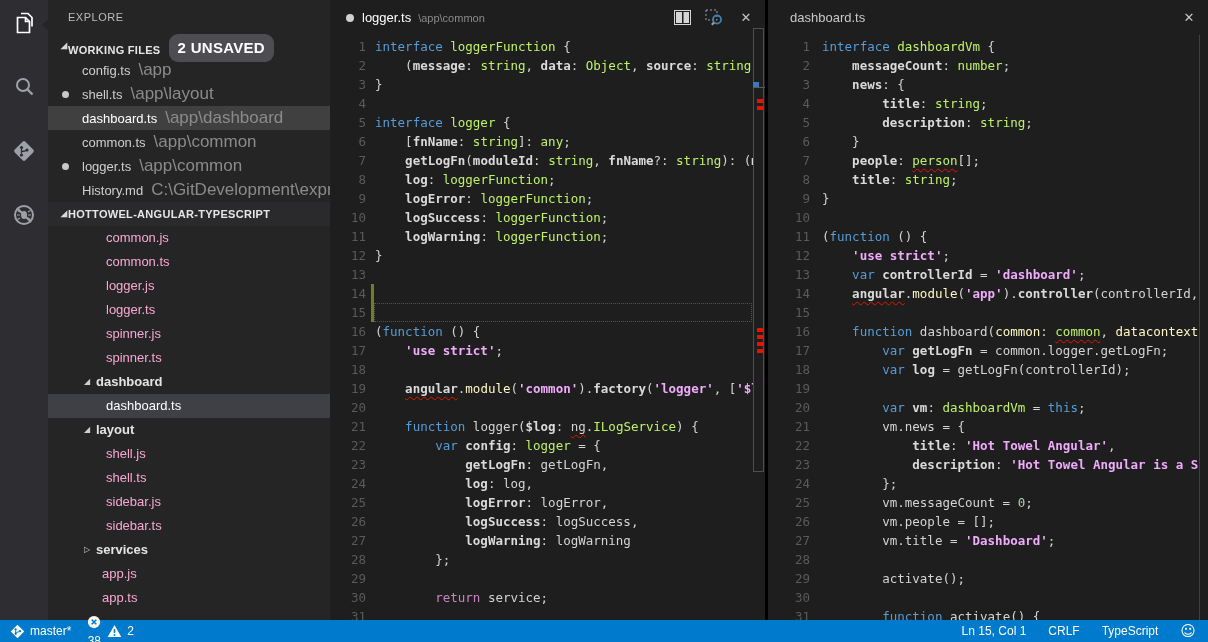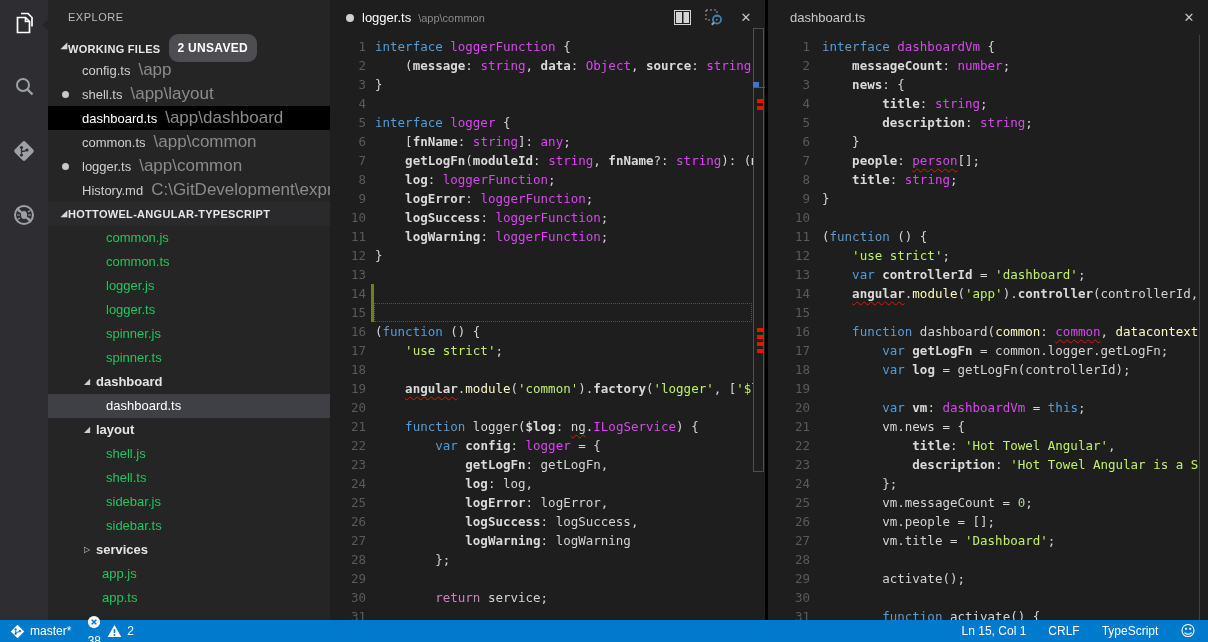--- a/index.html
+++ b/index.html
@@ -13,30 +13,30 @@
   .sidebar-notch { position:absolute; left:42px; top:19px; width:0; height:0;
                    border-top:6px solid transparent; border-bottom:6px solid transparent; border-right:7px solid #252526; }
 
   
   .sidebar { position:absolute; left:48px; top:0; width:282px; height:620px; background:#252526; overflow:hidden; }
   .sb-title { height:34px; line-height:34px; padding-left:20px; font-size:11px; letter-spacing:.5px; color:#bbbbbb; }
   .sec-header { position:relative; height:24px; line-height:24px; font-size:11px; font-weight:bold; color:#e6e6e6; }
   .sec-header .twisty { position:absolute; left:8px; top:0; width:16px; text-align:center; font-size:8px; color:#d8d8d8; }
   .sec-label { padding-left:20px; letter-spacing:.3px;text-align:center; }
   .badge { display:inline-block; margin-left:8px; padding:2px 9px; background:#4d4d52; color:#ffffff;
-           border-radius:9px; font-size:12px; font-weight:bold; letter-spacing:.3px; vertical-align:1px; }
+           border-radius:9px; font-size:15px; font-weight:bold; letter-spacing:.3px; vertical-align:1px; }
   .proj-header { background:#2a2a2d; }
 
   .wf-row { position:relative; height:24px; line-height:24px; padding-left:34px; font-size:13px; color:#cfcfcf;
             white-space:nowrap; cursor:pointer; }
-  .wf-row.selected { background:#000000; color:#ffffff; }
+  .wf-row.selected { background:#404040; color:#ffffff; }
   .dirty-dot { position:absolute; left:14px; top:9px; width:7px; height:7px; border-radius:50%; background:#c8c8c8; }
   .wf-path { margin-left:8px; font-size:17px; color:#8b8b8b; }
 
-  .tree-row { position:relative; height:24px; line-height:24px; font-size:13px; color:#22c55e; white-space:nowrap; cursor:pointer; }
+  .tree-row { position:relative; height:24px; line-height:24px; font-size:13px; color:#f9a8d4; white-space:nowrap; cursor:pointer; }
   .tree-row.selected { background:#3f3f46; color:#ffffff; }
   .tree-row.folder { font-weight:bold; color:#e4e4e4; }
   .tree-row .twisty { position:absolute; top:0; width:12px; font-size:8px; color:#cfcfcf; font-weight:normal; }
   .tree-row.folder .lbl { padding-left:48px; }
   .tree-row.folder .twisty { left:36px; }
   .tree-row.file.i1 .lbl { padding-left:54px; }
   .tree-row.file.i2 .lbl { padding-left:58px; }
 
   
   .editor { position:absolute; top:0; height:620px; background:#1e1e1e; overflow:hidden; }
@@ -59,22 +59,22 @@
   .ed1 .code-lines { right:9px; }
   .code-line { position:relative; height:19px; line-height:19px; white-space:pre; }
   .line-num { position:absolute; left:0; top:0; text-align:right; color:#5a5a5a; }
   .ed0 .line-num { width:36px; }
   .ed1 .line-num { width:42px; }
   .ed0 .code-text { display:block; padding-left:45px; }
   .ed1 .code-text { display:block; padding-left:54px; }
 
   .tok-k { color:#569cd6; }
   .tok-c { color:#c586c0; }
-  .tok-t { color:#d946ef; }
-  .tok-s { color:#bef264; }
+  .tok-t { color:#bef264; }
+  .tok-s { color:#f0abfc;font-weight:bold; }
   .tok-n { color:#b5cea8; }
   .tok-p { color:#d4d4d4; }
   .tok-b { color:#dadada; font-weight:bold; }
   .tok-m { color:#fef9c3; }
   .tok-er { text-decoration-line:underline; text-decoration-style:wavy; text-decoration-color:#e51400;
             text-decoration-thickness:1px; text-underline-offset:3px; }
 
   
   .mod-bar { position:absolute; left:41px; top:284px; width:3px; height:38px; background:#747b2b; }
   .current-line { position:absolute; left:44px; top:303px; width:378px; height:19px;

